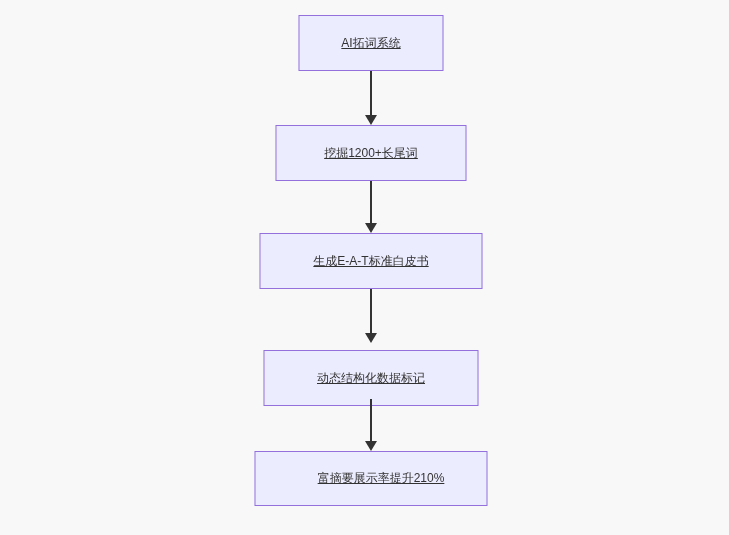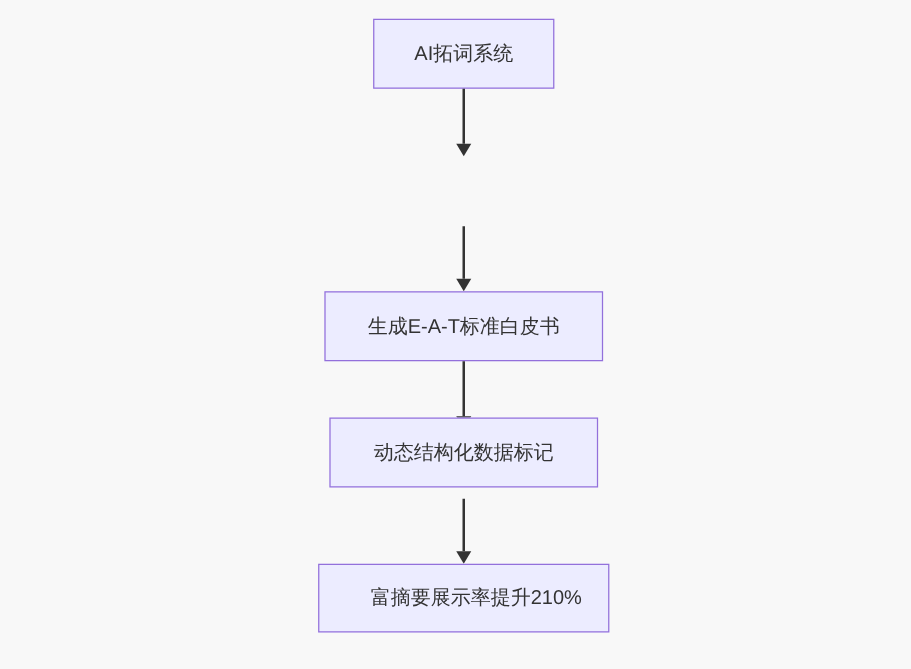--- a/index.html
+++ b/index.html
@@ -23,23 +23,24 @@
     height: 56px;
     box-sizing: border-box;
     background: var(--node-fill, #ECECFF);
     border: 1px solid var(--node-border, #9370DB);
     display: flex;
     align-items: center;
     justify-content: center;
   }
   .node-label {
     color: var(--text, #333333);
-    font-size: 16px;
+    font-size: 12px;
     white-space: nowrap;
     text-align: center;
+    text-decoration: underline;
   }
   .arrow {
     position: absolute;
     left: 371px;
     transform: translateX(-50%);
     display: flex;
     flex-direction: column;
     align-items: center;
   }
   .arrow-line {
@@ -51,41 +52,44 @@
     width: 0;
     height: 0;
     border-left: 6px solid transparent;
     border-right: 6px solid transparent;
     border-top: 10px solid var(--arrow, #333333);
   }
   
   .node-1 { top: 15px;  width: 145px; }
   .node-2 { top: 125px; width: 191px; }
   .node-3 { top: 233px; width: 223px; }
-  .node-4 { top: 334px; width: 215px; }
+  .node-4 { top: 350px; width: 215px; }
   .node-5 { top: 451px; width: 233px; height: 55px; padding-left: 20px; }
   .arrow-1 { top: 71px;  height: 54px; }
   .arrow-2 { top: 181px; height: 52px; }
   .arrow-3 { top: 289px; height: 54px; }
   .arrow-4 { top: 399px; height: 52px; }
 </style>
 </head>
 <body>
 
 <div class="canvas">
 
   <div class="node node-1">
     <span class="node-label">AI拓词系统</span>
   </div>
 
   <div class="arrow arrow-1">
     <div class="arrow-line"></div>
     <div class="arrow-head"></div>
   </div>
 
+  <div class="node node-2">
+    <span class="node-label">挖掘1200+长尾词</span>
+  </div>
 
   <div class="arrow arrow-2">
     <div class="arrow-line"></div>
     <div class="arrow-head"></div>
   </div>
 
   <div class="node node-3">
     <span class="node-label">生成E-A-T标准白皮书</span>
   </div>
 

